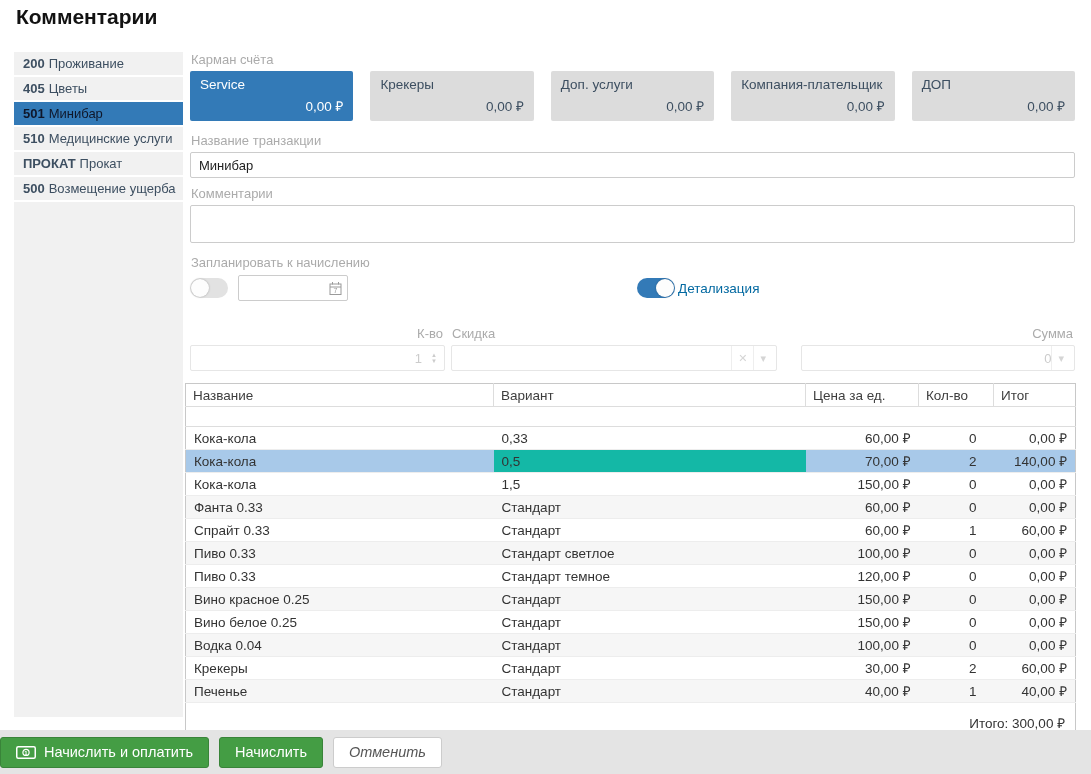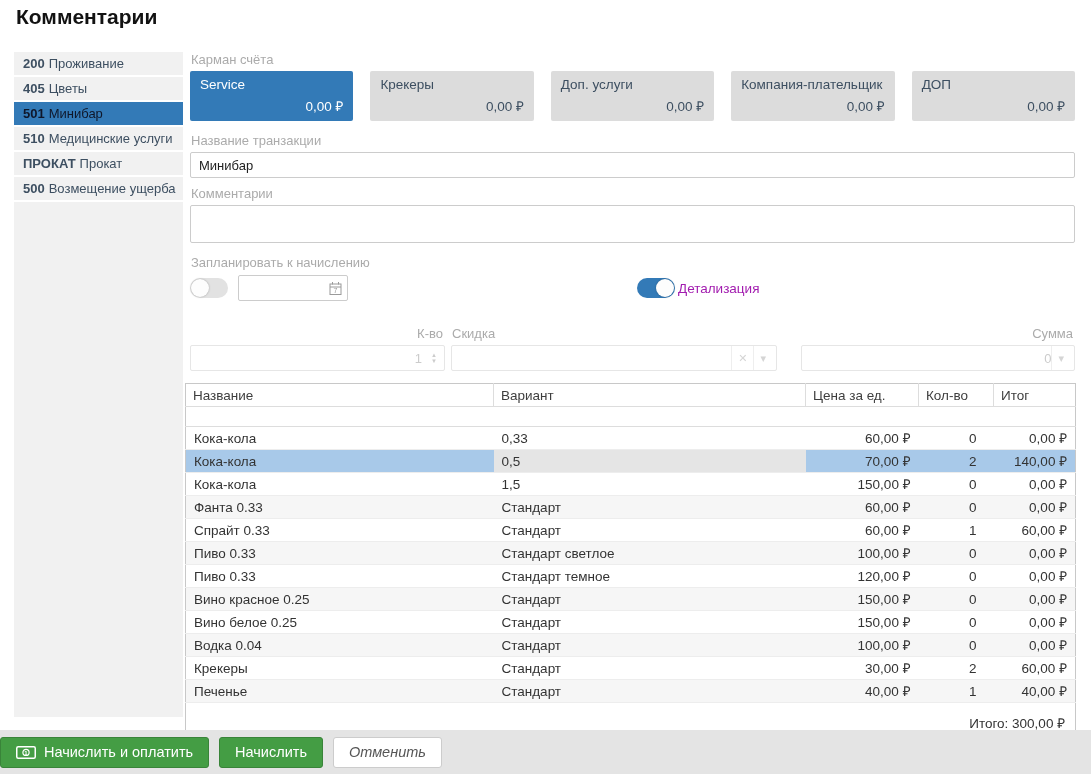--- a/index.html
+++ b/index.html
@@ -34,21 +34,21 @@
   
   .toggle { width:38px; height:20px; border-radius:10px; background:#e2e2e2; position:relative; display:inline-block; cursor:pointer; flex:none; }
   .toggle .knob { position:absolute; top:1px; left:1px; width:18px; height:18px; border-radius:50%; background:#fdfdfd; box-shadow:0 0 2px rgba(0,0,0,.3); }
   .toggle.on { background:#337ab7; }
   .toggle.on .knob { left:auto; right:1px; }
 
   .sched-controls { position:relative; display:flex; align-items:center; gap:10px; height:28px; margin-top:2px; }
   .date-field { width:110px; height:26px; border:1px solid #ccc; border-radius:2px; position:relative; background:#fff; }
   .date-field svg { position:absolute; right:5px; top:5px; }
   .detail-group { position:absolute; left:447px; top:0; display:flex; align-items:center; height:28px; }
-  .detail-group .dlabel { color:#a21caf; font-size:13.5px; margin-left:3px; }
+  .detail-group .dlabel { color:#0369a1; font-size:13.5px; margin-left:3px; }
 
   
   .quick-row { display:flex; margin-top:24px; }
   .qgroup.g1 { width:255px; margin-right:6px; }
   .qgroup.g2 { width:326px; margin-right:24px; }
   .qgroup.g3 { flex:1; }
   .fake-input { display:flex; align-items:center; justify-content:flex-end; height:26px; border:1px solid #e6e6e6; border-radius:2px; color:#ccc; padding:0 4px 0 8px; background:#fff; }
   .fi-value { flex:1; text-align:right; }
   .spinner { display:flex; flex-direction:column; font-size:6px; line-height:6px; color:#ccc; margin-left:6px; padding:0 3px; }
   .fi-btn { border-left:1px solid #eee; padding:0 6px; color:#d5d5d5; height:100%; display:flex; align-items:center; font-size:11px; }
@@ -56,21 +56,21 @@
   
   table.items-table { margin:12px 0 0 -5px; width:890px; border-collapse:collapse; border:1px solid #c8c8c8; table-layout:fixed; background:#fff; }
   .items-table th { height:23px; font-weight:400; color:#3e3e3e; text-align:left; padding:0 7px; border-right:1px solid #ddd; border-bottom:1px solid #ddd; font-size:13.5px; background:#fff; }
   .items-table th:last-child { border-right:none; }
   .items-table td { height:23px; padding:0 8px; font-size:13.5px; color:#333; border-bottom:1px solid #ededed; overflow:hidden; white-space:nowrap; }
   .items-table td.empty-cell { height:20px; border-bottom:1px solid #ddd; }
   .items-table td.num { text-align:right; }
   .items-table td.qty-pad { padding-right:17px; }
   tr.stripe td { background:#f6f6f6; }
   tr.selected td { background:#a8c9e9; }
-  tr.selected td.variant-cell { background:#e5e5e5; }
+  tr.selected td.variant-cell { background:#14b8a6; }
   .items-table tfoot td { height:41px; text-align:right; border-top:1px solid #ddd; border-bottom:none; padding-right:10px; color:#333; }
   tbody tr { cursor:pointer; }
 
   
   .bottom-bar { position:absolute; left:0; top:730px; width:1091px; height:44px; background:#e4e4e4; display:flex; align-items:center; padding-right:16px; gap:10px; }
   .btn { height:31px; border-radius:3px; font-size:14.5px; padding:0 15px; display:flex; align-items:center; gap:8px; cursor:pointer; border:1px solid transparent; font-family:inherit; }
   .btn-green { background:#449d44; border-color:#398439; color:#fff; }
   .btn-cancel { background:#fff; border-color:#ccc; color:#555;font-style:italic; }
 </style>
 </head>

